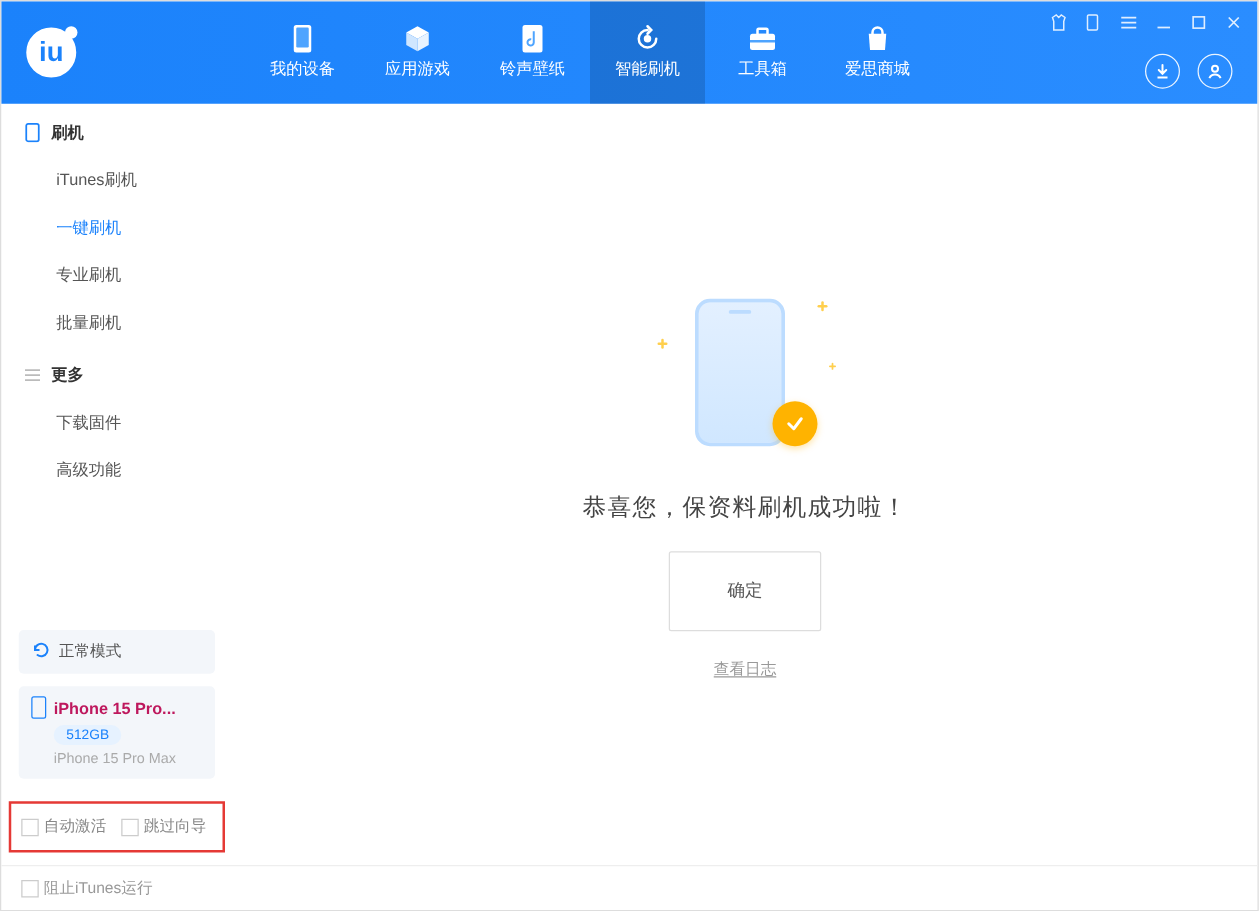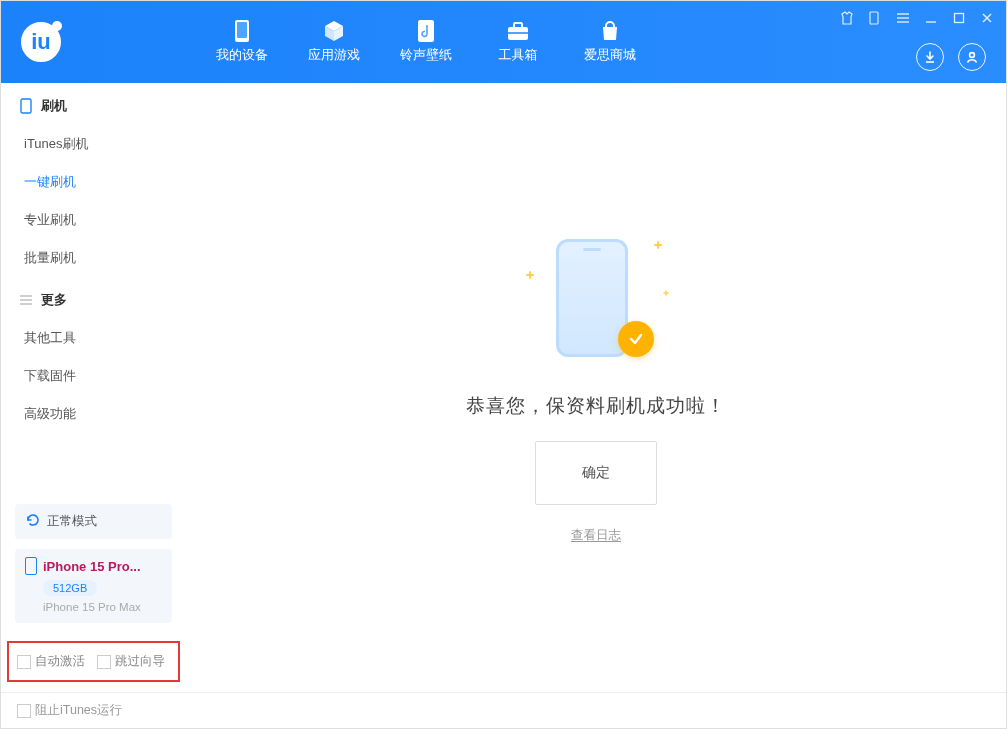--- a/index.html
+++ b/index.html
@@ -22,21 +22,21 @@
   .wc-btn { width: 18px; height: 18px; display: flex; align-items: center; justify-content: center; cursor: pointer; opacity: .9; }
 
   .header-actions { position: absolute; bottom: 12px; right: 20px; display: flex; gap: 14px; }
   .ha-btn { width: 28px; height: 28px; border: 1.8px solid rgba(255,255,255,0.9); border-radius: 50%; display: flex; align-items: center; justify-content: center; cursor: pointer; }
   .ha-btn svg { stroke: #fff; fill: none; }
 
   .body { display: flex; height: calc(100% - 82px - 36px); }
   .sidebar { width: 185px; border-right: 0px solid #eee; display: flex; flex-direction: column; font-size: 13px; color: #444; }
   .sb-group-title { display: flex; align-items: center; gap: 8px; padding: 14px 18px 10px; font-weight: 700; color: #333; }
   .sb-group-title .gicon { width: 14px; height: 14px; display: flex; align-items: center; justify-content: center; }
-  .sb-item { padding: 10px 12px 10px 23px; cursor: pointer; color: #555; }
+  .sb-item { padding: 10px 12px 10px 44px; cursor: pointer; color: #555; }
   .sb-item.active { color: #1b82fb; }
 
   .status-box { margin: auto 14px 10px; }
   .status-mode { background: #f3f6fa; border-radius: 4px; padding: 8px 10px; display: flex; align-items: center; gap: 6px; color: #555; font-size: 12.5px; margin-bottom: 10px; cursor: pointer; }
   .device-box { background: #f3f6fa; border-radius: 4px; padding: 8px 10px 10px; position: relative; }
   .device-title { font-size: 13px; font-weight: 700; color: #be185d; display:flex; align-items:center; gap:6px; }
   .device-title .picon { width: 12px; height: 18px; border: 1.5px solid #1b82fb; border-radius: 2px; display:inline-block; }
   .storage-badge { display: inline-block; margin-top: 5px; background: #e6f2ff; color: #1b82fb; font-size: 11px; border-radius: 10px; padding: 2px 10px; margin-left: 18px; }
   .device-sub { font-size: 11.5px; color: #aaa; margin-top: 5px; margin-left: 18px; }
 
@@ -98,20 +98,29 @@
     </div>
     <div class="nav-item">
       <span class="nicon">
           <svg width="20" height="24" viewBox="0 0 20 24">
             <rect x="2" y="1" width="16" height="22" rx="2" fill="#fff"></rect>
             <path d="M11 6 L11 15 A2.5 2.5 0 1 1 9 12.5" stroke="#4ea4ff" stroke-width="1.6" fill="none"></path>
           </svg>
         </span>
       <span>铃声壁纸</span>
     </div>
+    <div class="nav-item active">
+      <span class="nicon">
+          <svg width="24" height="24" viewBox="0 0 24 24">
+            <path d="M12 2 L15 5 L12 8 M12 5 A7 7 0 1 0 19 12" stroke="#fff" stroke-width="2" fill="none" stroke-linecap="round"></path>
+            <circle cx="12" cy="12" r="3" fill="#fff"></circle>
+          </svg>
+        </span>
+      <span>智能刷机</span>
+    </div>
     <div class="nav-item">
       <span class="nicon">
           <svg width="24" height="22" viewBox="0 0 24 22">
             <rect x="2" y="7" width="20" height="13" rx="2" fill="#fff"></rect>
             <rect x="8" y="3" width="8" height="5" rx="1" fill="none" stroke="#fff" stroke-width="2"></rect>
             <rect x="2" y="12" width="20" height="2" fill="#4ea4ff"></rect>
           </svg>
         </span>
       <span>工具箱</span>
     </div>
@@ -197,21 +206,20 @@
       <div class="sb-group-title">
         <span class="gicon">
             <svg width="12" height="10" viewBox="0 0 12 10">
               <line x1="0" y1="1" x2="12" y2="1" stroke="#bbb" stroke-width="1.4"></line>
               <line x1="0" y1="5" x2="12" y2="5" stroke="#bbb" stroke-width="1.4"></line>
               <line x1="0" y1="9" x2="12" y2="9" stroke="#bbb" stroke-width="1.4"></line>
             </svg>
           </span>
         <span>更多</span>
       </div>
-      <div class="sb-item">其他工具</div>
       <div class="sb-item">下载固件</div>
       <div class="sb-item">高级功能</div>
     </div>
 
     <div class="status-box">
       <div class="status-mode">
         <span><svg width="16" height="16" viewBox="0 0 16 16">
               <path d="M3 8 A5 5 0 1 1 5 12" fill="none" stroke="#1b82fb" stroke-width="1.6" stroke-linecap="round"></path>
               <path d="M3 5 L3 8 L6 8" fill="none" stroke="#1b82fb" stroke-width="1.6" stroke-linecap="round"></path>
             </svg></span>

